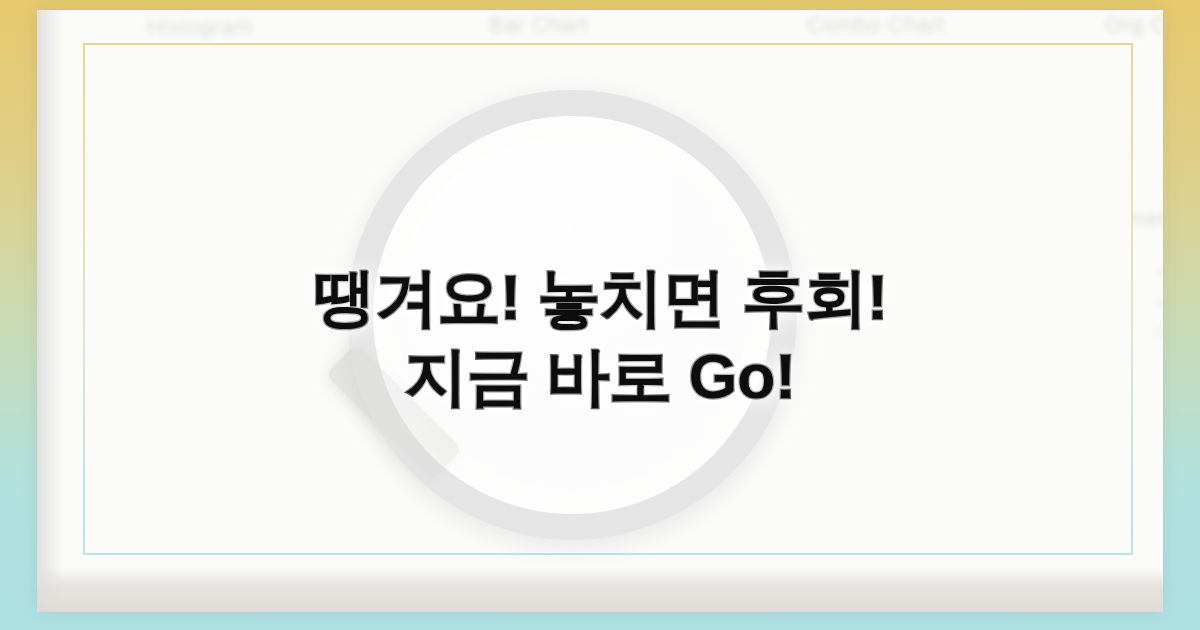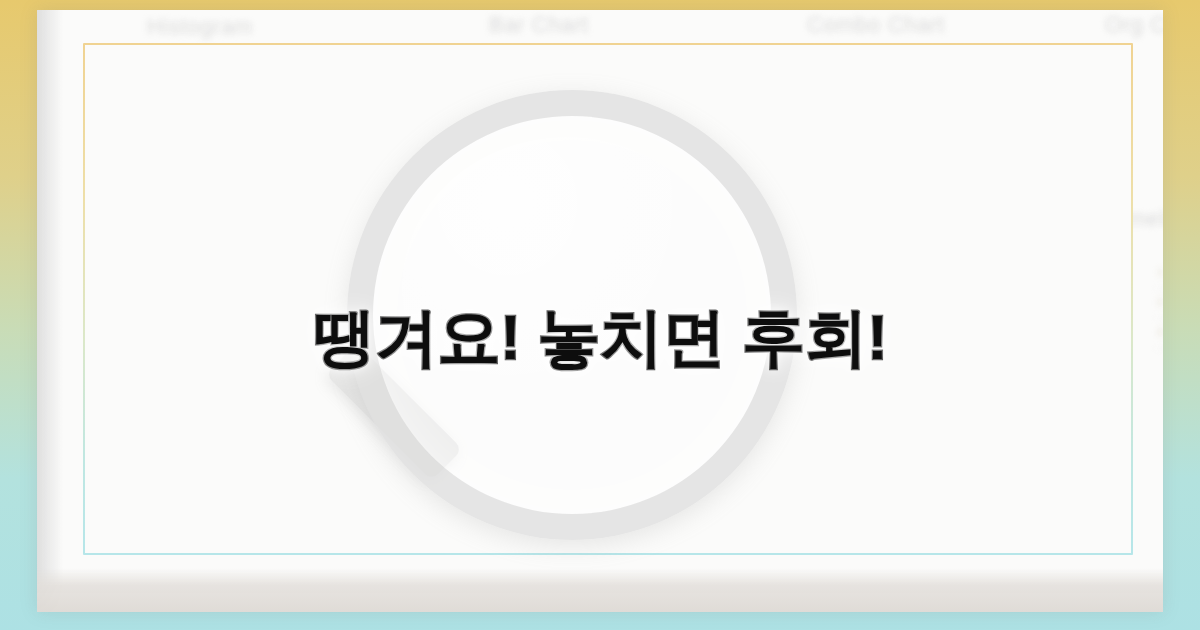--- a/index.html
+++ b/index.html
@@ -353,15 +353,16 @@
       <div class="lens-gloss"></div>
     </div>
 
     <div class="sheet-edge"></div>
     <div class="sheet-bottom"></div>
 
   </div>
 
   <div class="headline">
     <div class="line">땡겨요! 놓치면 후회!</div>
+    <div class="line second">지금 바로 Go!</div>
   </div>
 
 </div>
 
 </body></html>

